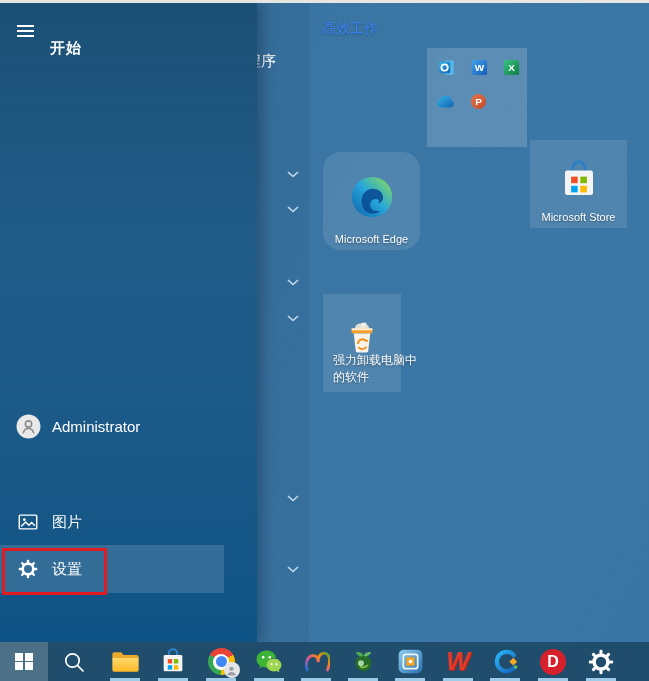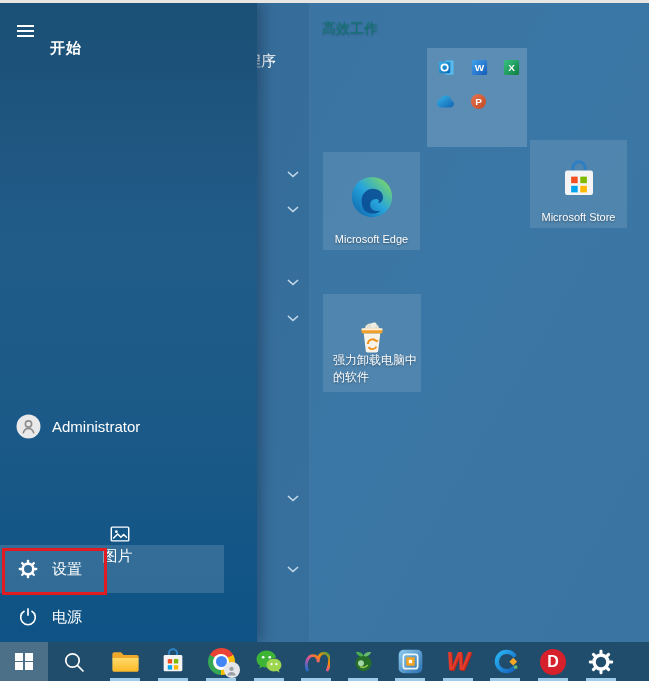--- a/index.html
+++ b/index.html
@@ -20,33 +20,33 @@
   .sidebar{position:absolute;left:0;top:3px;width:257px;height:639px;z-index:5;
     background:linear-gradient(180deg,#1b4f75 0%,#215c89 38%,#1c5a88 62%,#0e5385 100%);
     box-shadow:5px 0 12px rgba(0,10,30,0.28);}
   .ham-btn{position:absolute;left:8px;top:11px;width:34px;height:34px;display:flex;align-items:center;justify-content:center;cursor:pointer;}
   .ham-bars{width:17px;}
   .ham-bars div{height:2px;background:#fff;margin:3px 0;}
   .start-title{position:absolute;left:50px;top:36px;font-size:15px;font-weight:bold;letter-spacing:1px;}
   .side-row{position:absolute;left:0;width:224px;height:48px;display:flex;align-items:center;cursor:pointer;}
   .side-row .ic{width:26px;height:26px;margin-left:15px;display:flex;align-items:center;justify-content:center;flex:none;}
   .side-row .lbl{margin-left:11px;font-size:15px;color:#fff;white-space:nowrap;}
-  .row-admin{top:399px;}  .row-docs{top:447px;}  .row-pics{top:518px;flex-direction:column;}
+  .row-admin{top:399px;}  .row-docs{top:447px;}  .row-pics{top:495px;}
   .row-settings{top:542px;background:rgba(255,255,255,0.14);font-family:Liberation Serif, serif;}
   .row-power{top:590px;}
   .red-box{position:absolute;left:2px;top:545px;width:99px;height:41px;
     border:3px solid #e11b22;z-index:7;pointer-events:none;}
   
-  .group-label{position:absolute;left:322px;top:20px;font-size:14px;color:#0f766e;text-shadow:0 1px 2px rgba(0,0,0,.3);}
+  .group-label{position:absolute;left:322px;top:20px;font-size:14px;color:#3b82f6;text-shadow:0 1px 2px rgba(0,0,0,.3);}
   .tile{position:absolute;background:rgba(255,255,255,0.11);cursor:pointer;}
   .tile .tlabel{position:absolute;left:0;right:0;bottom:5px;text-align:center;font-size:11px;color:#fff;text-shadow:0 1px 2px rgba(0,0,0,.4);}
   .tile-office{left:427px;top:48px;width:100px;height:99px;background:rgba(255,255,255,0.17);}
-  .tile-edge{left:323px;top:152px;width:97px;height:98px;}
+  .tile-edge{left:323px;top:152px;width:97px;height:98px;border-radius:18px;}
   .tile-store{left:530px;top:140px;width:97px;height:88px;}
-  .tile-uninst{left:323px;top:294px;width:98px;height:98px;}
+  .tile-uninst{left:323px;top:294px;width:78px;height:98px;}
   .tile-uninst .uline{position:absolute;left:10px;font-size:12px;color:#fff;text-shadow:0 1px 2px rgba(0,0,0,.4);white-space:nowrap;}
   .mini{position:absolute;}
   .center-ic{position:absolute;left:50%;transform:translateX(-50%);}
   
   .taskbar{position:absolute;left:0;top:642px;width:649px;height:39px;background:#214d6c;z-index:10;}
   .tb-slot{position:absolute;top:0;width:48px;height:39px;display:flex;align-items:center;justify-content:center;cursor:pointer;}
   .tb-slot.running::after{content:"";position:absolute;bottom:0;left:9px;right:9px;height:3px;background:#9ecbe8;}
   .tb-start{left:0;background:rgba(255,255,255,0.20);}
   .winlogo{display:grid;grid-template-columns:8px 8px;grid-template-rows:8px 8px;gap:1.5px;}
   .winlogo div{background:#fff;}
@@ -241,29 +241,20 @@
               <rect x="10.6" y="0.8" width="2.8" height="4.2" rx="1" transform="rotate(225 12 12)"></rect>
               <rect x="10.6" y="0.8" width="2.8" height="4.2" rx="1" transform="rotate(270 12 12)"></rect>
               <rect x="10.6" y="0.8" width="2.8" height="4.2" rx="1" transform="rotate(315 12 12)"></rect>
             </g>
             <circle cx="12" cy="12" r="6.4" fill="none" stroke="#fff" stroke-width="3.2"></circle>
           </svg>
         </span>
       <span class="lbl">设置</span>
     </div>
 
-    <div class="side-row row-power">
-      <span class="ic">
-        <svg viewBox="0 0 24 24" width="22" height="22">
-            <path d="M8.2 5.4a8 8 0 1 0 7.6 0" fill="none" stroke="#fff" stroke-width="1.8"></path>
-            <line x1="12" y1="2.5" x2="12" y2="10.5" stroke="#fff" stroke-width="1.8"></line>
-          </svg>
-        </span>
-      <span class="lbl">电源</span>
-    </div>
 
     <div class="red-box"></div>
   </div>
 
   <div class="taskbar">
     <div class="tb-slot tb-start">
       <span class="winlogo">
           <div></div>
           <div></div>
           <div></div>

